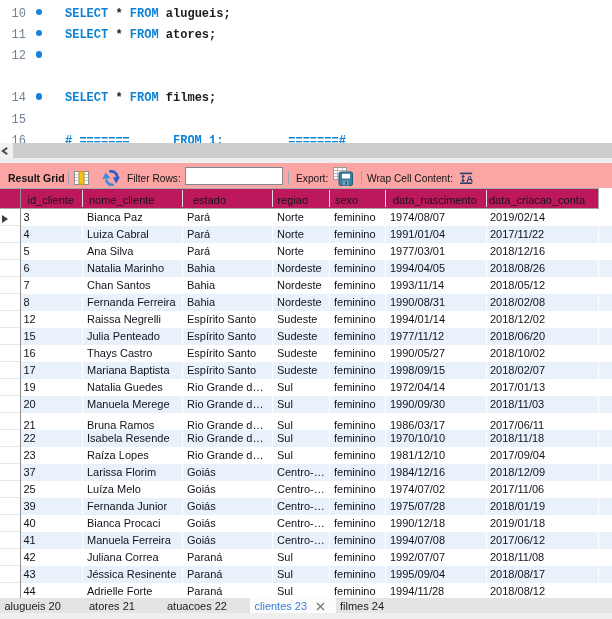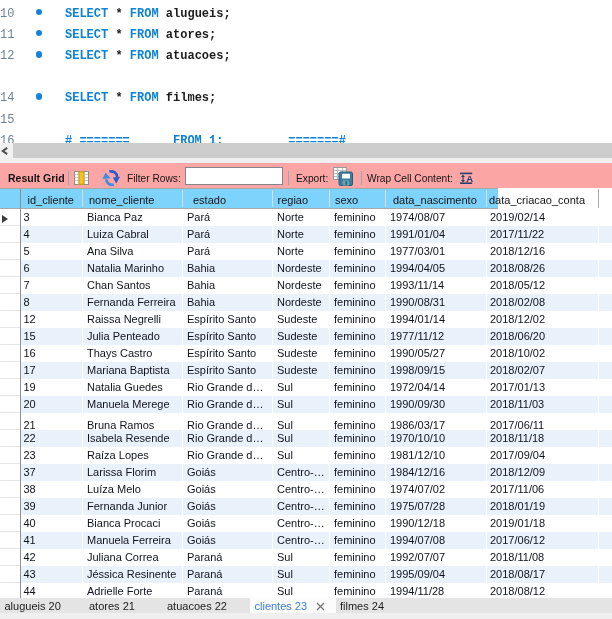--- a/index.html
+++ b/index.html
@@ -1,29 +1,29 @@
 <!DOCTYPE html>
 <html><head><meta charset="utf-8">
 <style>
 html,body{margin:0;padding:0}
 body{width:612px;height:619px;position:relative;overflow:hidden;background:#fff;font-family:"Liberation Sans",sans-serif}
 #editor{position:absolute;left:0;top:0;width:612px;height:143px;background:#fff}
 .eline{position:absolute;left:0;height:21px;line-height:21px;width:612px}
-.lnum{position:absolute;left:0;top:0;width:26px;font:400 12px "Liberation Mono",monospace;color:#6e8296}
+.lnum{position:absolute;left:0;top:0;width:26px;text-align:right;font:400 12px "Liberation Mono",monospace;color:#6e8296}
 .dot{position:absolute;left:36px;top:2px;width:6.4px;height:6.4px;border-radius:50%;background:#1583dd}
 .code{position:absolute;left:65px;top:0;white-space:pre;font:700 12px "Liberation Mono",monospace;color:#1c1c1c}
 .code k{color:#0d82d6;font-style:normal}
 #hscroll{position:absolute;left:0;top:143px;width:612px;height:15px;background:#f1f1f1}
 #hthumb{position:absolute;left:13px;top:0;width:599px;height:15px;background:#cdcdcd}
 #strip{position:absolute;left:0;top:158px;width:612px;height:5px;background:#efefef}
 #toolbar{position:absolute;left:0;top:163px;width:612px;height:25px;background:#fca5a5}
 .tbtext{position:absolute;top:3px;height:25px;line-height:25px;font-size:10.2px;color:#141414;white-space:nowrap}
 .tbsep{position:absolute;top:8px;width:1px;height:14px;background:#98a6b5}
 #finput{position:absolute;left:185px;top:4px;width:96px;height:16px;background:#fff;border:1px solid #82878f}
-#header{position:absolute;left:0;top:188px;width:498px;height:19px;background:#7dd3fc;border-top:1px solid #a8a8a8;border-bottom:1px solid #a8a8a8}
+#header{position:absolute;left:0;top:188px;width:599px;height:19px;background:#be185d;border-top:1px solid #a8a8a8;border-bottom:1px solid #a8a8a8}
 .hlabel{position:absolute;top:1.5px;height:19px;line-height:19px;font-size:11px;color:#141414;white-space:nowrap}
 .hsep{position:absolute;top:1px;width:1px;height:17px;background:#dcdcdc}
 #gridarea{position:absolute;left:0;top:209px;width:612px;height:389px;background:#fff}
 .row{position:absolute;left:21px;width:591px;height:17px;background:#fff}
 .row.b{background:#e9f1fa}
 .row span{position:absolute;top:0;height:17px;line-height:17px;font-size:11px;color:#10131c;white-space:nowrap}
 .c1{left:2.5px}.c2{left:66px}.c3{left:166px}.c4{left:256px}.c5{left:313px}.c6{left:369px}.c7{left:469px}
 .vsep{position:absolute;top:0;width:1px;height:389px;background:#fff}
 #gutter{position:absolute;left:0;top:209px;width:20px;height:389px;background:#fff;
  background-image:repeating-linear-gradient(to bottom,#fff 0px,#fff 16px,#e6e6e6 16px,#e6e6e6 17px)}
@@ -43,21 +43,20 @@
       <span class="code"><k>SELECT</k> * <k>FROM</k> alugueis;</span>
     </div>
   <div class="eline" style="top:28.1px">
       <span class="lnum">11</span>
       <span class="dot"></span>
       <span class="code"><k>SELECT</k> * <k>FROM</k> atores;</span>
     </div>
   <div class="eline" style="top:49.2px">
       <span class="lnum">12</span>
       <span class="dot"></span>
-      <span class="code"><k>SELECT</k> * <k>FROM</k> atuacoes;</span>
     </div>
   <div class="eline" style="top:91.4px">
       <span class="lnum">14</span>
       <span class="dot"></span>
       <span class="code"><k>SELECT</k> * <k>FROM</k> filmes;</span>
     </div>
   <div class="eline" style="top:112.5px">
       <span class="lnum">15</span>
     </div>
   <div class="eline" style="top:133.6px">
@@ -264,21 +263,21 @@
   <div class="row b" style="top:255px">
       <span class="c1">37</span>
       <span class="c2">Larissa Florim</span>
       <span class="c3">Goiás</span>
       <span class="c4">Centro-…</span>
       <span class="c5">feminino</span>
       <span class="c6">1984/12/16</span>
       <span class="c7">2018/12/09</span>
     </div>
   <div class="row" style="top:272px">
-      <span class="c1">38</span>
+      <span class="c1">25</span>
       <span class="c2">Luíza Melo</span>
       <span class="c3">Goiás</span>
       <span class="c4">Centro-…</span>
       <span class="c5">feminino</span>
       <span class="c6">1974/07/02</span>
       <span class="c7">2017/11/06</span>
     </div>
   <div class="row b" style="top:289px">
       <span class="c1">39</span>
       <span class="c2">Fernanda Junior</span>

